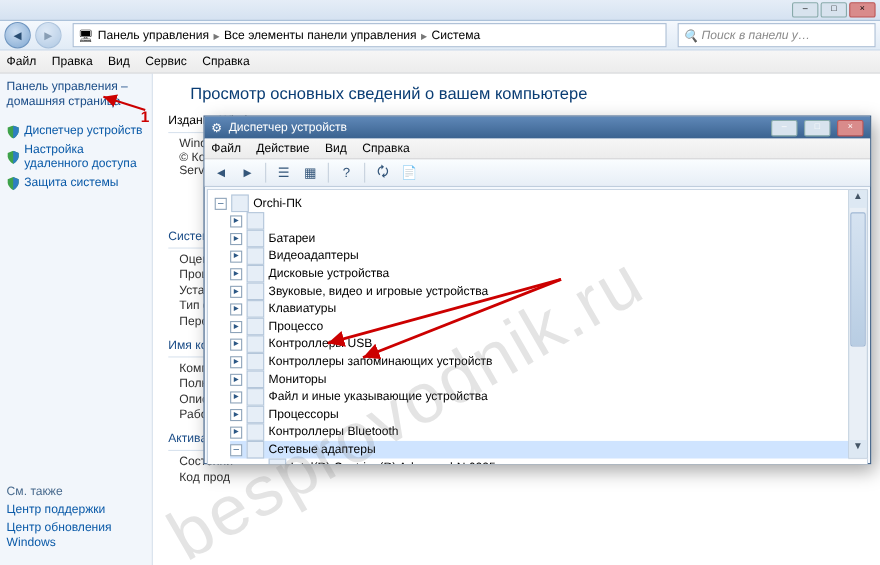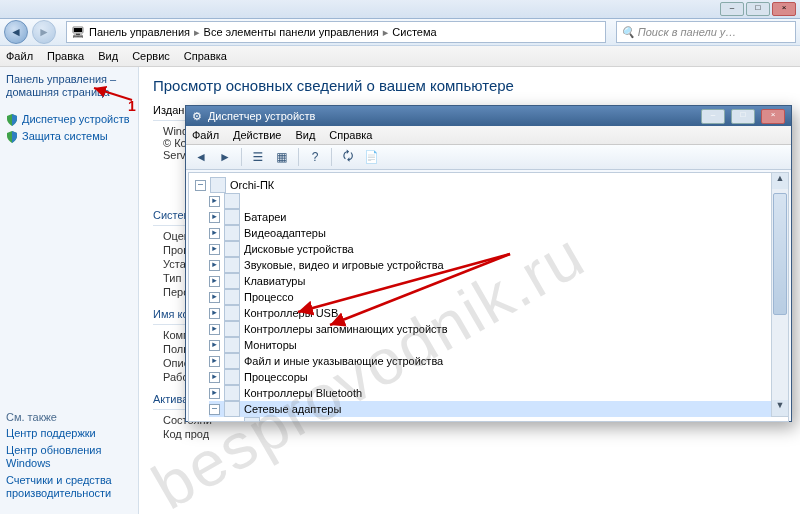--- a/index.html
+++ b/index.html
@@ -18,21 +18,21 @@
   .menu-bar{height:20px;background:linear-gradient(#f6f6f6,#ececec);border-bottom:1px solid #d3d3d3;display:flex;align-items:center;padding:0 6px;gap:14px;}
   .menu-bar span{cursor:default;}
   .body{display:flex;height:450px;}
   .side{width:126px;background:#f2f6fb;border-right:1px solid #d4dfea;padding:6px 6px;}
   .side-title{color:#1a4c87;font-size:11px;margin-bottom:4px;line-height:13px;}
   .side-link{display:flex;align-items:center;gap:4px;color:#0a5aa8;margin:4px 0;line-height:13px;cursor:pointer;}
   .side-link .shield{width:12px;height:12px;flex:none;}
   .side-sep{height:6px;}
   .side-bottom{position:absolute;bottom:10px;left:6px;width:120px;}
   .content{flex:1;background:#fff;padding:10px 10px 10px 14px;position:relative;}
-  .h1{color:#0a3d74;font-size:15px;margin-bottom:10px;}
+  .h1{color:#0a3d74;font-size:15px;margin-bottom:10px;margin-left:20px;}
   .label{color:#000;}
   .sub{margin-left:10px;color:#333;}
   .section{margin-top:10px;}
   .section-title{color:#1a4c87;margin-bottom:4px;}
   .kv{margin:2px 0 2px 10px;color:#333;}
   .hr{border-top:1px solid #d9e3ee;margin:4px 0;}
   
   .devmgr{position:absolute;left:185px;top:105px;width:605px;height:315px;background:#f4f8fd;border:1px solid #3b5c83;box-shadow:4px 6px 16px rgba(0,0,0,.35);}
   .devmgr-title{height:20px;background:linear-gradient(#5f88b8,#3a628f);color:#fff;display:flex;align-items:center;padding:0 6px;gap:6px;}
   .devmgr-title .spacer{flex:1;}
@@ -109,20 +109,27 @@
             <path d="M6 0l5 2v3c0 4-5 7-5 7S1 9 1 5V2z" fill="#3fa24a"></path>
             <path d="M6 0l5 2v3c0 4-5 7-5 7V0z" fill="#2e7ec2"></path>
           </svg>
         <span>Диспетчер устройств</span>
       </div>
       <div class="side-link">
         <svg class="shield" viewBox="0 0 12 12">
             <path d="M6 0l5 2v3c0 4-5 7-5 7S1 9 1 5V2z" fill="#3fa24a"></path>
             <path d="M6 0l5 2v3c0 4-5 7-5 7V0z" fill="#2e7ec2"></path>
           </svg>
+        <span>Настройка удаленного доступа</span>
+      </div>
+      <div class="side-link">
+        <svg class="shield" viewBox="0 0 12 12">
+            <path d="M6 0l5 2v3c0 4-5 7-5 7S1 9 1 5V2z" fill="#3fa24a"></path>
+            <path d="M6 0l5 2v3c0 4-5 7-5 7V0z" fill="#2e7ec2"></path>
+          </svg>
         <span>Защита системы</span>
       </div>
     </div>
 
     <div class="content">
       <div class="h1">Просмотр основных сведений о вашем компьютере</div>
       <div class="section">
         <div class="label">Издание Windows</div>
         <div class="hr"></div>
         <div class="sub">Windows 7 Максимальная</div>
@@ -155,23 +162,20 @@
     </div>
   </div>
 
   <div class="side-bottom">
     <div style="color:#4a6b8e;margin-bottom:4px">См. также</div>
     <div class="side-link">
         <span>Центр поддержки</span>
       </div>
     <div class="side-link">
         <span>Центр обновления Windows</span>
-      </div>
-    <div class="side-link">
-        <span>Счетчики и средства производительности</span>
       </div>
   </div>
 
   <div class="marker" style="left:128px;top:98px">1</div>
 
   <div class="arrow" style="left:88px;top:82px">
     <svg width="50" height="20">
         <defs>
           <marker id="ah1" markerWidth="8" markerHeight="8" refX="6" refY="3" orient="auto">
             <path d="M0,0 L6,3 L0,6 z" fill="#c00"></path>

